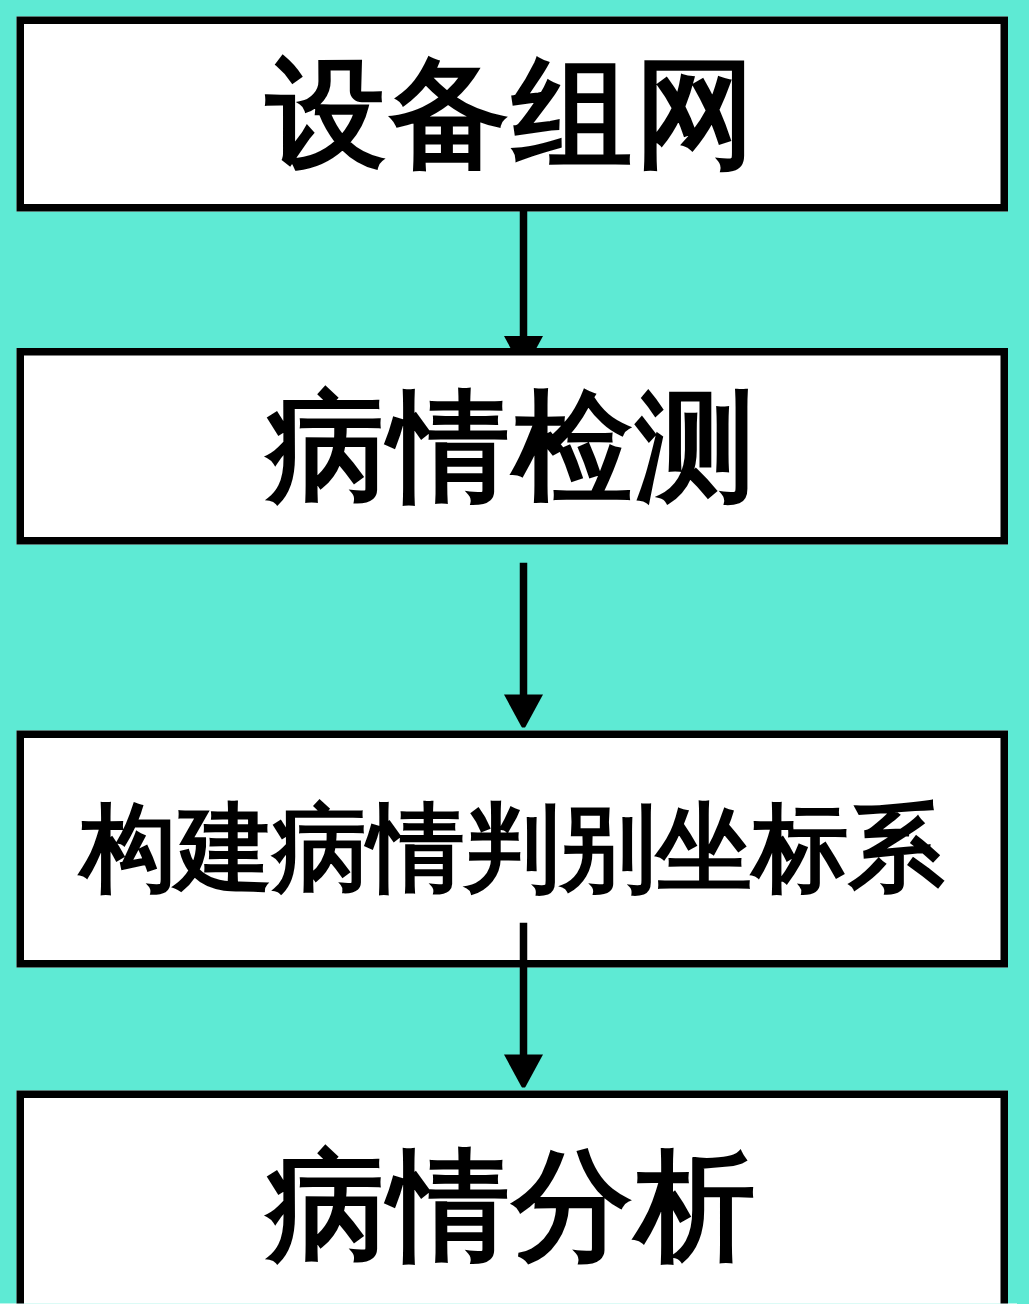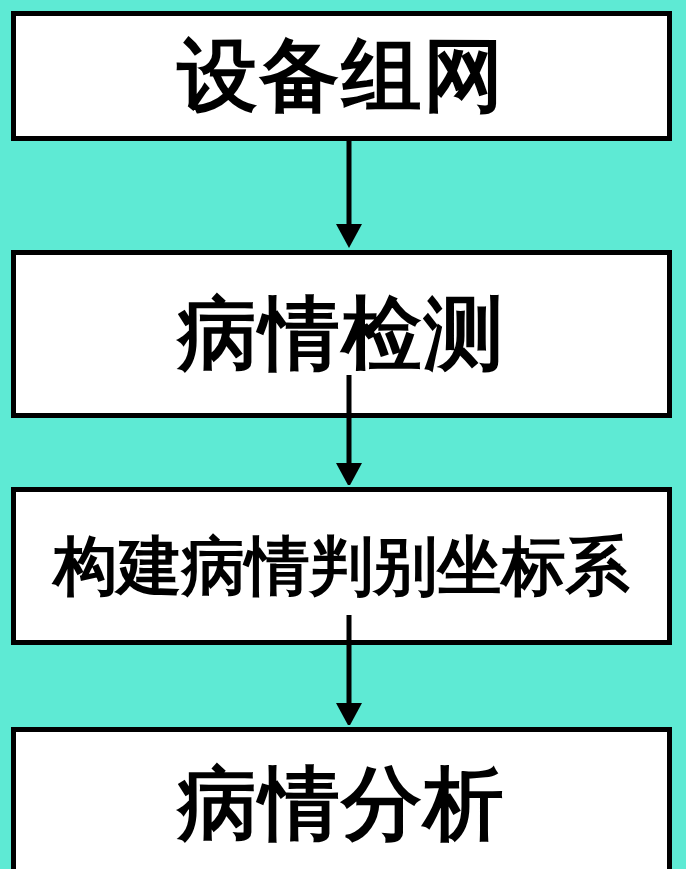--- a/index.html
+++ b/index.html
@@ -35,21 +35,21 @@
     font-weight: bold;
     color: #000000;
     line-height: 1;
     white-space: nowrap;
     display: block;
   }
   
   #node-1 { top: 11px; height: 130px; }
   #node-1 .flow-node-label { font-size: 80px; letter-spacing: 2px; }
   
-  #node-2 { top: 250px; height: 168px; }
+  #node-2 { top: 232px; height: 131px; }
   #node-2 .flow-node-label { font-size: 80px; letter-spacing: 2px; }
   
   #node-3 { top: 487px; height: 158px; }
   #node-3 .flow-node-label { font-size: 64px; letter-spacing: 0px; }
   
   #node-4 { top: 727px; height: 153px; }
   #node-4 .flow-node-label { font-size: 80px; letter-spacing: 2px; }
 
   .flow-arrow {
     position: absolute;

